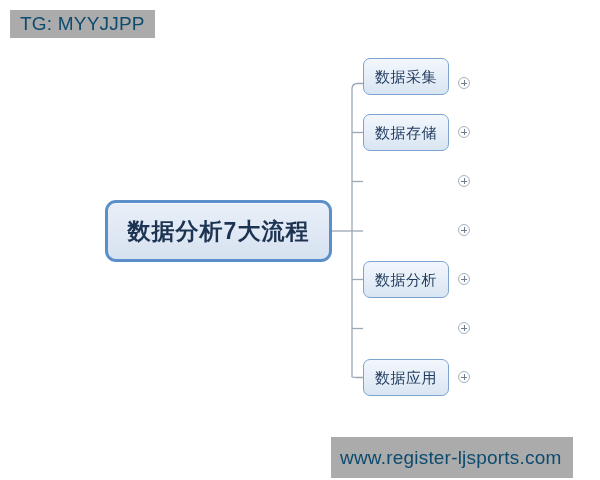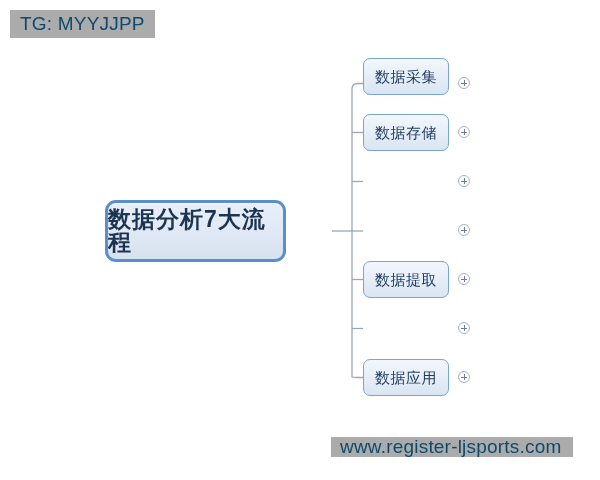--- a/index.html
+++ b/index.html
@@ -37,40 +37,40 @@
   #watermark-top {
     left: 10px;
     top: 10px;
     height: 28px;
     padding: 0 10px 0 10px;
     font-size: 19px;
   }
   #watermark-bottom {
     left: 331px;
     top: 437px;
-    height: 20px;
+    height: 41px;
     padding: 0 12px 0 9px;
     font-size: 19px;
   }
 
   
   #connectors {
     position: absolute;
     left: 0;
     top: 0;
     width: 600px;
     height: 480px;
   }
 
   
   #root-node {
     position: absolute;
     left: 105px;
     top: 200px;
-    width: 181px;
+    width: 227px;
     height: 62px;
     box-sizing: border-box;
     border: 3px solid #5b8fc9;
     border-radius: 11px;
     background: linear-gradient(180deg, #e8eff8 0%, #dfe8f4 55%, #d7e2f0 100%);
     box-shadow: inset 0 1px 0 #f4f8fd;
     display: flex;
     align-items: center;
     justify-content: center;
   }
@@ -171,21 +171,21 @@
   <div class="child-node" style="left:363px; top:114px;">
     <span class="child-label">数据存储</span>
   </div>
   <div class="expand-icon" style="left:458px; top:126px;"></div>
 
   <div class="expand-icon" style="left:458px; top:175px;"></div>
 
   <div class="expand-icon" style="left:458px; top:224px;"></div>
 
   <div class="child-node" style="left:363px; top:261px;">
-    <span class="child-label">数据提取</span>
+    <span class="child-label">数据分析</span>
   </div>
   <div class="expand-icon" style="left:458px; top:273px;"></div>
 
   <div class="expand-icon" style="left:458px; top:322px;"></div>
 
   <div class="child-node" style="left:363px; top:359px;align-items:center;">
     <span class="child-label">数据应用</span>
   </div>
   <div class="expand-icon" style="left:458px; top:371px;"></div>
 

